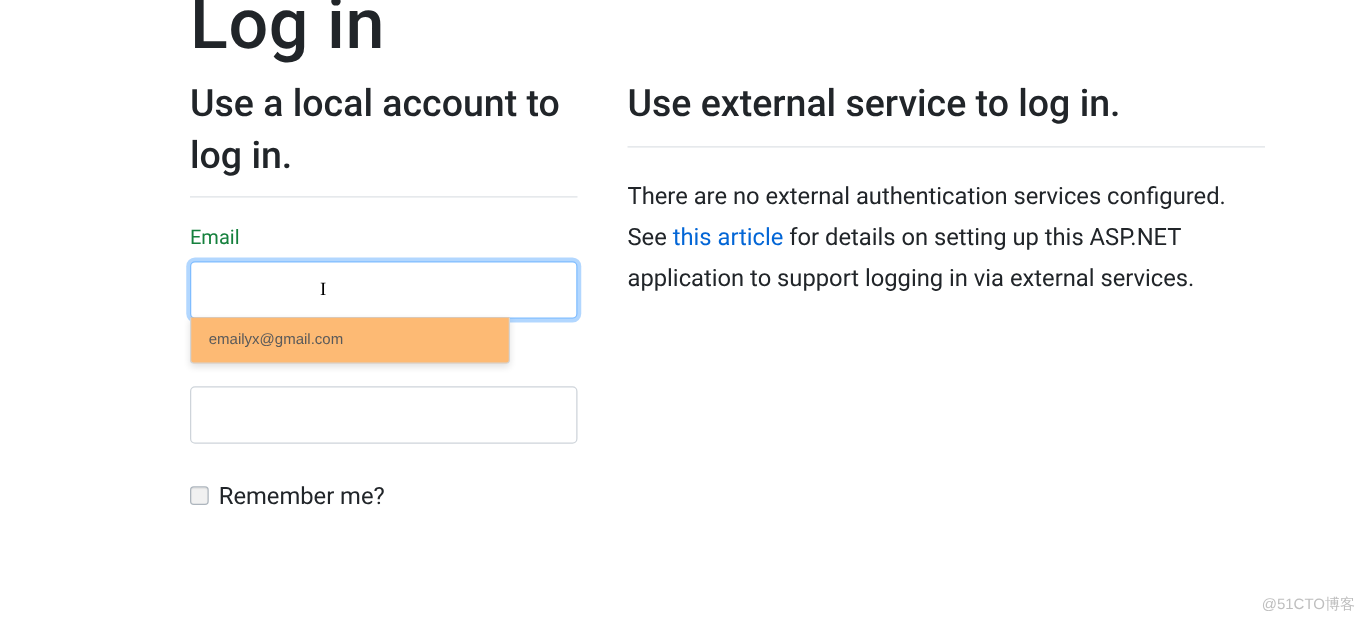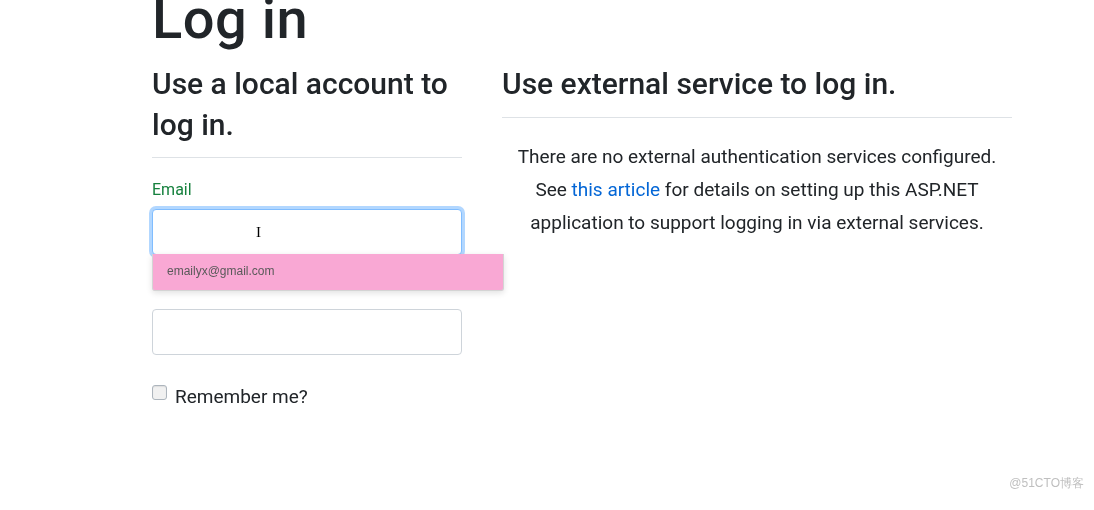--- a/index.html
+++ b/index.html
@@ -71,39 +71,39 @@
       border-radius: 4px;
       background: #fff;
       outline: none;
     }
     input.form-control.focused {
       border-color: #80bdff;
       box-shadow: 0 0 0 3px rgba(0,123,255,.30);
     }
     .autocomplete {
       position: absolute;
-      background: #f9a8d4;
+      background: #fdba74;
       border: 1px solid #d4d4d4;
       border-top: none;
       box-shadow: 0 2px 6px rgba(0,0,0,0.12);
-      width: 352px;
+      width: 256px;
       z-index: 50;
       margin-top: -1px;
       border-radius: 0 0 3px 3px;
     }
     .autocomplete-item {
       padding: 10px 14px 12px 14px;
       font-size: 12px;
       color: #5a5a5a;
       cursor: pointer;
       font-family: Arial, sans-serif;
     }
     .checkbox-row {
       display: flex;
-      align-items: flex-start;
+      align-items: center;
       gap: 8px;
       margin-top: 30px;
     }
     input[type="checkbox"] {
       width: 15px;
       height: 15px;
       border: 1px solid #adb5bd;
       border-radius: 3px;
       cursor: pointer;
       appearance: none;
@@ -112,21 +112,20 @@
     }
     .checkbox-label {
       font-size: 19px;
       color: #212529;
     }
     .right-text {
       font-size: 19px;
       line-height: 1.75;
       color: #212529;
       margin-top: 2px;
-      text-align: center;
     }
     .right-text a {
       color: #0366d6;
       text-decoration: none;
     }
     .email-wrap {
       position: relative;
     }
     .text-cursor {
       position: absolute;

